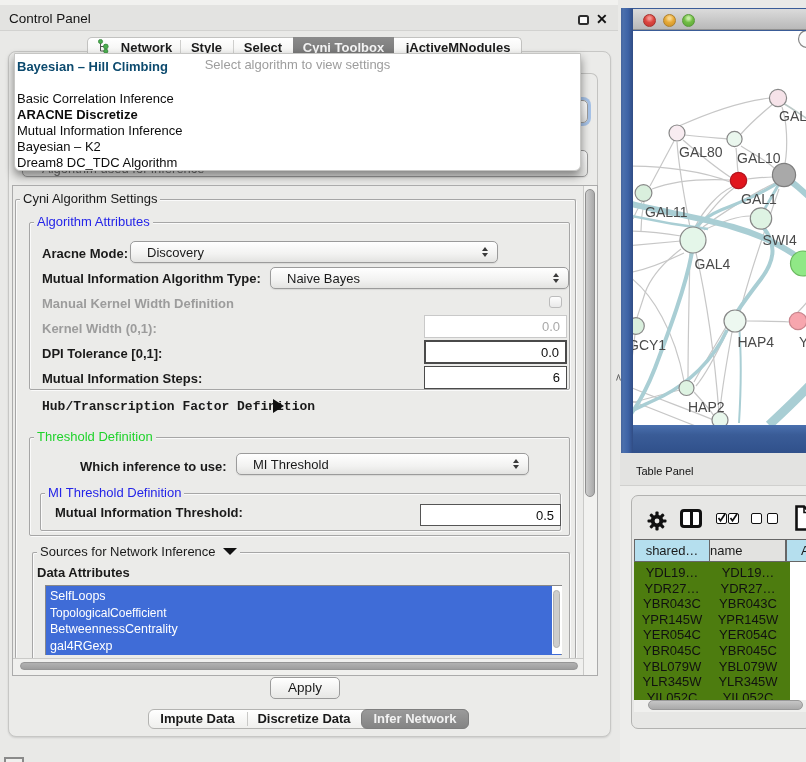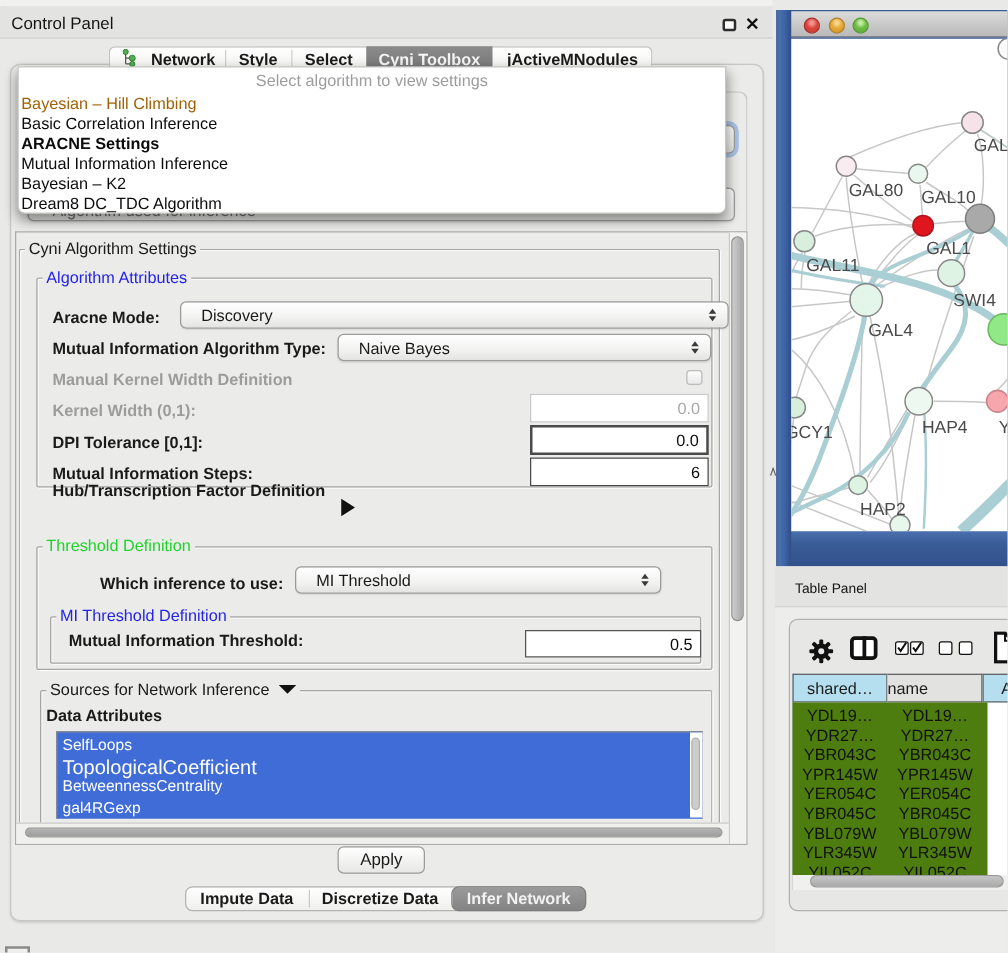--- a/index.html
+++ b/index.html
@@ -46,43 +46,43 @@
 <div class="abs" style="left:233px;top:40px;width:60px;text-align:center;color:#1b1b1b;font-weight:bold;">Select</div>
 <div class="abs" style="left:293px;top:40px;width:101px;text-align:center;color:#f4f4f4;font-weight:bold;">Cyni Toolbox</div>
 <div class="abs" style="left:394px;top:40px;width:128px;text-align:center;color:#1b1b1b;font-weight:bold;">jActiveMNodules</div>
 
 <div class="abs" style="left:20px;top:73px;width:578px;height:113px;border:1px solid #c3c3c1;border-left:none;border-bottom:none;border-radius:0 7px 0 0;"></div>
 <div class="combo" style="left:40px;top:100px;width:548px;height:23px;box-shadow:0 0 0 3px rgba(110,160,230,.55);"></div>
 <div class="combo" style="left:22px;top:150px;width:566px;height:27px;"></div>
 
 <div class="abs" style="left:14px;top:53px;width:567px;height:118px;background:#ffffff;border:1px solid #c6c6c4;border-radius:0 0 6px 6px;box-shadow:0 5px 10px rgba(0,0,0,.45);"></div>
 <div class="abs" style="left:14px;top:57px;width:567px;text-align:center;color:#9d9d9d;">Select algorithm to view settings</div>
-<div class="abs" style="left:17px;top:75px;color:#a16207;">Bayesian – Hill Climbing</div>
+<div class="abs" style="left:17px;top:59px;color:#0c4a6e;font-weight:bold;">Bayesian – Hill Climbing</div>
 <div class="abs" style="left:17px;top:91px;color:#0c0c0c;">Basic Correlation Inference</div>
-<div class="abs b" style="left:17px;top:107px;color:#0c0c0c;">ARACNE Settings</div>
+<div class="abs b" style="left:17px;top:107px;color:#0c0c0c;">ARACNE Discretize</div>
 <div class="abs" style="left:17px;top:123px;color:#0c0c0c;">Mutual Information Inference</div>
 <div class="abs" style="left:17px;top:139px;color:#0c0c0c;">Bayesian – K2</div>
 <div class="abs" style="left:17px;top:155px;color:#0c0c0c;">Dream8 DC_TDC Algorithm</div>
 <div class="abs" style="left:42px;top:171px;width:260px;height:5px;overflow:hidden;">
     <div style="margin-top:-10px;color:#4a4a4a;">Algorithm used for inference</div>
   </div>
 
 <div class="abs" style="left:12px;top:185px;width:586px;height:491px;border:1px solid #ababab;background:#ebebe9;"></div>
 
 <div class="abs" style="left:583px;top:186px;width:14px;height:489px;background:#f2f2f0;border-left:1px solid #cacac8;"></div>
 <div class="abs" style="left:585px;top:189px;width:10px;height:308px;border-radius:5px;background:linear-gradient(90deg,#cdcdcd,#a9a9a9);border:1px solid #8f8f8f;"></div>
 
 <div class="abs etch" style="left:15px;top:199px;width:561px;height:460px;border-bottom:none;"></div>
 <div class="gtitle" style="left:20px;top:192px;">Cyni Algorithm Settings</div>
 
 <div class="abs etch" style="left:29px;top:222px;width:541px;height:168px;"></div>
 <div class="gtitle" style="left:34px;top:215px;color:#2424e8;">Algorithm Attributes</div>
 
 <div class="abs b" style="left:42px;top:246px;">Aracne Mode:</div>
-<div class="combo" style="left:144px;top:241px;width:439px;height:22px;text-align:center;">
+<div class="combo" style="left:130px;top:241px;width:368px;height:22px;text-align:center;">
     <span class="txt">Discovery</span>
     <span class="arrows"></span>
   </div>
 
 <div class="abs b" style="left:42px;top:271px;">Mutual Information Algorithm Type:</div>
 <div class="combo" style="left:270px;top:267px;width:299px;height:22px;padding-left:16px;">
     <span class="txt">Naive Bayes</span>
     <span class="arrows"></span>
   </div>
 
@@ -91,21 +91,21 @@
 
 <div class="abs b" style="left:42px;top:321px;color:#9c9c9c;">Kernel Width (0,1):</div>
 <div class="field" style="left:424px;top:315px;width:143px;height:23px;border:1px solid #c9c9c9;color:#a9a9a9;padding-top:3px;">0.0</div>
 
 <div class="abs b" style="left:42px;top:346px;">DPI Tolerance [0,1]:</div>
 <div class="field" style="left:424px;top:340px;width:143px;height:24px;border:2px solid #4a4a4a;color:#0c0c0c;padding-top:3px;">0.0</div>
 
 <div class="abs b" style="left:42px;top:371px;">Mutual Information Steps:</div>
 <div class="field" style="left:424px;top:366px;width:143px;height:23px;border:1px solid #4a4a4a;color:#0c0c0c;padding-top:3px;">6</div>
 
-<div class="abs b" style="left:42px;top:385px;">Hub/Transcription Factor Definition</div>
+<div class="abs b" style="left:42px;top:399px;font-family:Liberation Mono, monospace;">Hub/Transcription Factor Definition</div>
 <div class="abs" style="left:273px;top:399px;width:0;height:0;border-top:7px solid transparent;border-bottom:7px solid transparent;border-left:11px solid #111;"></div>
 
 <div class="abs etch" style="left:29px;top:437px;width:541px;height:99px;"></div>
 <div class="gtitle" style="left:34px;top:430px;color:#1fd32b;">Threshold Definition</div>
 
 <div class="abs b" style="left:80px;top:459px;">Which inference to use:</div>
 <div class="combo" style="left:236px;top:453px;width:293px;height:22px;">
     <span class="txt">MI Threshold</span>
     <span class="arrows"></span>
   </div>
@@ -113,21 +113,21 @@
 <div class="abs etch" style="left:40px;top:493px;width:521px;height:38px;"></div>
 <div class="gtitle" style="left:45px;top:486px;color:#2424e8;">MI Threshold Definition</div>
 <div class="abs b" style="left:55px;top:505px;">Mutual Information Threshold:</div>
 <div class="field" style="left:420px;top:504px;width:141px;height:22px;border:1px solid #555;color:#0c0c0c;padding-top:3px;">0.5</div>
 
 <div class="abs etch" style="left:32px;top:552px;width:538px;height:108px;border-bottom:none;"></div>
 <div class="gtitle" style="left:37px;top:545px;">Sources for Network Inference <span style="display:inline-block;width:0;height:0;border-left:7px solid transparent;border-right:7px solid transparent;border-top:7.5px solid #111;vertical-align:1px;margin-left:4px;"></span></div>
 <div class="abs b" style="left:37px;top:565px;">Data Attributes</div>
 <div class="abs" style="left:45px;top:585px;width:517px;height:70px;background:#3f6cd7;border:1px solid #888;border-bottom:none;"></div>
 <div class="abs" style="left:50px;top:589px;color:#fff;font-size:12.5px;">SelfLoops</div>
-<div class="abs" style="left:50px;top:605.5px;color:#fff;font-size:16px;">TopologicalCoefficient</div>
+<div class="abs" style="left:50px;top:605.5px;color:#fff;font-size:12px;">TopologicalCoefficient</div>
 <div class="abs" style="left:50px;top:622px;color:#fff;font-size:12.5px;">BetweennessCentrality</div>
 <div class="abs" style="left:50px;top:638.5px;color:#fff;font-size:12.5px;">gal4RGexp</div>
 <div class="abs" style="left:552px;top:586px;width:10px;height:68px;background:#ffffff;"></div>
 <div class="abs" style="left:553px;top:590px;width:7px;height:58px;background:#cdcdcb;border-radius:4px;border:1px solid #b0b0ae;"></div>
 
 <div class="abs" style="left:13px;top:658px;width:570px;height:17px;background:#f0f0ee;border-top:1px solid #cacac8;"></div>
 <div class="abs" style="left:20px;top:662px;width:558px;height:8px;border-radius:4px;background:linear-gradient(#b2b2b2,#9e9e9e);border:1px solid #969696;"></div>
 
 <div class="abs" style="left:270px;top:677px;width:70px;height:22px;border:1px solid #9b9b9b;border-radius:5px;background:linear-gradient(#ffffff,#e7e7e5);text-align:center;padding-top:2px;font-size:13.5px;">Apply</div>
 

